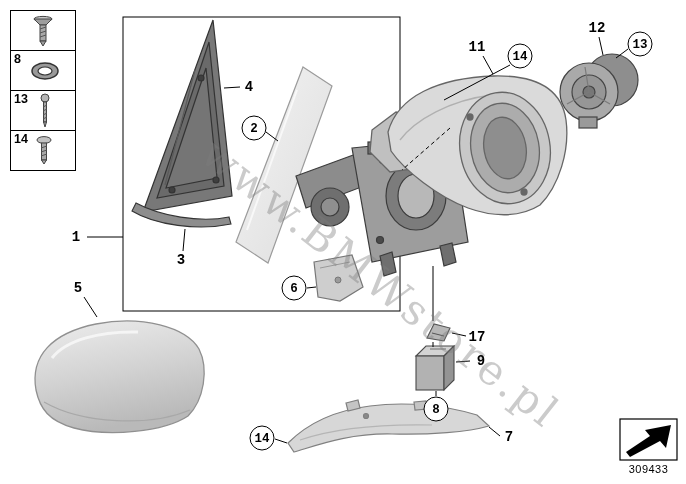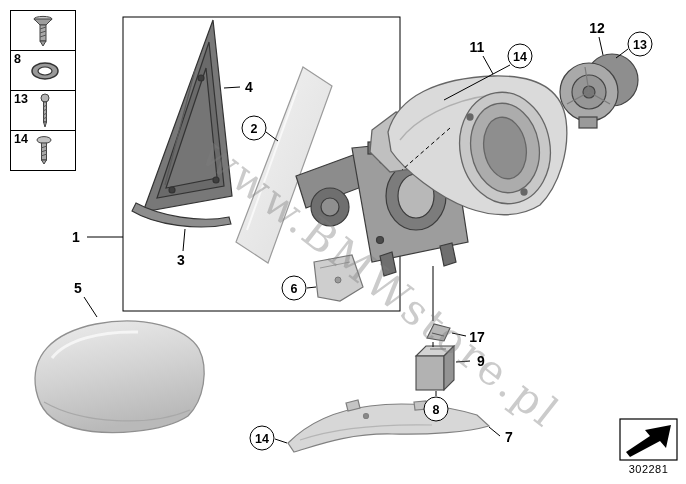--- a/index.html
+++ b/index.html
@@ -5,21 +5,21 @@
   html,body{margin:0;padding:0;}
   body{width:686px;height:484px;background:#fff;position:relative;overflow:hidden;
        font-family:"Liberation Sans",sans-serif;color:#000;}
   .stage{position:absolute;inset:0;background:#fff;}
   .diagram{position:absolute;left:0;top:0;}
   .watermark{position:absolute;left:222px;top:128px;transform:rotate(38deg);transform-origin:0 0;
              font-family:"DejaVu Serif",serif;font-size:42px;letter-spacing:3px;
              color:rgba(125,125,125,0.40);white-space:nowrap;pointer-events:none;}
   .labels-layer{position:absolute;inset:0;pointer-events:none;}
   .part-label{position:absolute;transform:translate(-50%,-50%);font-size:14px;font-weight:700;
-              pointer-events:auto;}
+              pointer-events:auto;font-family:Liberation Mono, monospace;}
   .part-label.circle{width:25px;height:25px;border:1.6px solid #000;border-radius:50%;background:#fff;
               display:flex;align-items:center;justify-content:center;font-size:12.5px;box-sizing:border-box;}
   .legend{position:absolute;left:10px;top:10px;width:64px;background:#fff;border:1.3px solid #000;}
   .legend-cell{position:relative;height:39px;border-bottom:1.3px solid #000;
                display:flex;align-items:center;justify-content:center;}
   .legend-cell:last-child{border-bottom:0;}
   .legend-num{position:absolute;left:3px;top:1px;font-size:12.5px;font-weight:700;}
   .doc-number{position:absolute;left:619px;top:463px;width:59px;text-align:center;
               font-size:11px;letter-spacing:0.5px;}
 </style>
@@ -227,14 +227,14 @@
         <ellipse cx="16" cy="6" rx="7" ry="3.4" fill="#c2c2c2" stroke="#444"></ellipse>
         <rect x="13.5" y="9" width="5" height="17" fill="#a8a8a8" stroke="#444"></rect>
         <line x1="13" y1="14" x2="19" y2="12" stroke="#555"></line>
         <line x1="13" y1="18" x2="19" y2="16" stroke="#555"></line>
         <line x1="13" y1="22" x2="19" y2="20" stroke="#555"></line>
         <polygon points="13.5,26 18.5,26 16,30" fill="#a8a8a8" stroke="#444"></polygon>
       </svg>
     </div>
   </div>
 
-  <div class="doc-number">302281</div>
+  <div class="doc-number">309433</div>
 </div>
 
 </body></html>

